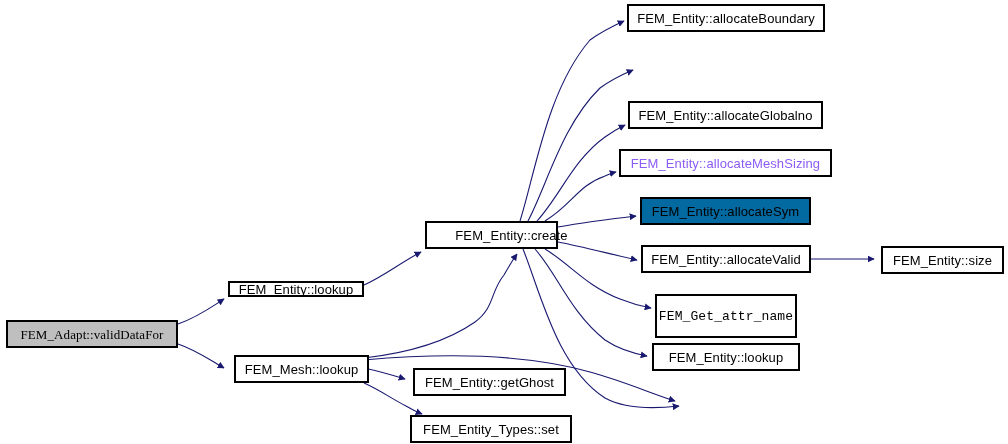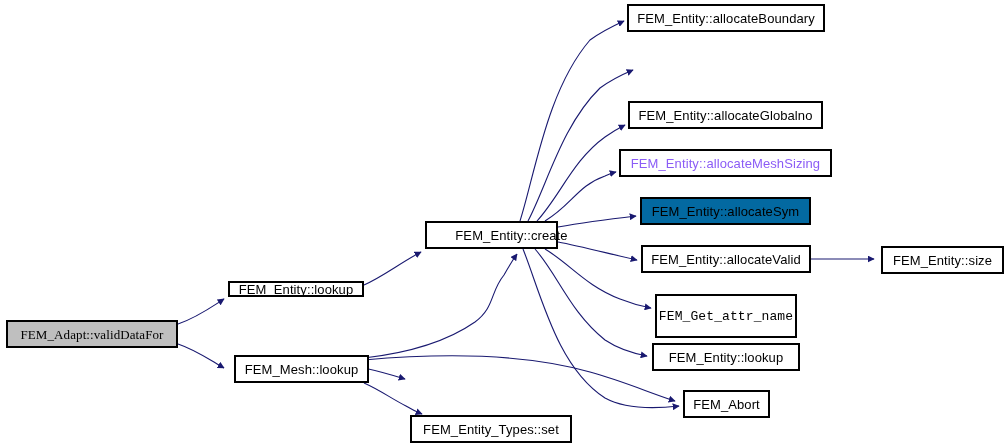--- a/index.html
+++ b/index.html
@@ -79,20 +79,23 @@
     </div>
     <div class="gnode" style="left: 228px; top: 281px; width: 136px; height: 16px; border-color: rgb(0, 0, 0); color: rgb(0, 0, 0); background: rgb(255, 255, 255);">
       <span class="gnode-label">FEM_Entity::lookup</span>
     </div>
     <div class="gnode" style="left: 234px; top: 355px; width: 135px; height: 28px; border-color: rgb(0, 0, 0); color: rgb(0, 0, 0); background: rgb(255, 255, 255);">
       <span class="gnode-label">FEM_Mesh::lookup</span>
     </div>
     <div class="gnode" style="left: 425px; top: 221px; width: 133px; height: 28px; border-color: rgb(0, 0, 0); color: rgb(0, 0, 0); background: rgb(255, 255, 255); padding-left: 40px;">
       <span class="gnode-label">FEM_Entity::create</span>
     </div>
+    <div class="gnode" style="left: 413px; top: 368px; width: 153px; height: 28px; border-color: rgb(0, 0, 0); color: rgb(0, 0, 0); background: rgb(255, 255, 255);">
+      <span class="gnode-label">FEM_Entity::getGhost</span>
+    </div>
     <div class="gnode" style="left: 410px; top: 415px; width: 162px; height: 28px; border-color: rgb(0, 0, 0); color: rgb(0, 0, 0); background: rgb(255, 255, 255); text-align: right;">
       <span class="gnode-label">FEM_Entity_Types::set</span>
     </div>
     <div class="gnode" style="left: 627px; top: 4px; width: 198px; height: 28px; border-color: rgb(0, 0, 0); color: rgb(0, 0, 0); background: rgb(255, 255, 255);">
       <span class="gnode-label">FEM_Entity::allocateBoundary</span>
     </div>
     <div class="gnode" style="left: 628px; top: 101px; width: 195px; height: 28px; border-color: rgb(0, 0, 0); color: rgb(0, 0, 0); background: rgb(255, 255, 255); text-align: center;">
       <span class="gnode-label">FEM_Entity::allocateGlobalno</span>
     </div>
     <div class="gnode" style="left: 619px; top: 149px; width: 213px; height: 28px; border-color: rgb(0, 0, 0); color: #8b5cf6; background: rgb(255, 255, 255);">
@@ -103,19 +106,16 @@
     </div>
     <div class="gnode" style="left: 641px; top: 245px; width: 170px; height: 28px; border-color: rgb(0, 0, 0); color: rgb(0, 0, 0); background: rgb(255, 255, 255);">
       <span class="gnode-label">FEM_Entity::allocateValid</span>
     </div>
     <div class="gnode" style="left: 655px; top: 294px; width: 142px; height: 44px; border-color: rgb(0, 0, 0); color: rgb(0, 0, 0); background: rgb(255, 255, 255); font-family: Liberation Mono, monospace;">
       <span class="gnode-label">FEM_Get_attr_name</span>
     </div>
     <div class="gnode" style="left: 652px; top: 343px; width: 148px; height: 28px; border-color: rgb(0, 0, 0); color: rgb(0, 0, 0); background: rgb(255, 255, 255);">
       <span class="gnode-label">FEM_Entity::lookup</span>
     </div>
-    <div class="gnode" style="left: 683px; top: 390px; width: 87px; height: 28px; border-color: rgb(0, 0, 0); color: rgb(0, 0, 0); background: rgb(255, 255, 255);">
-      <span class="gnode-label">FEM_Abort</span>
-    </div>
     <div class="gnode" style="left: 881px; top: 246px; width: 123px; height: 28px; border-color: rgb(0, 0, 0); color: rgb(0, 0, 0); background: rgb(255, 255, 255);">
       <span class="gnode-label">FEM_Entity::size</span>
     </div>
   </div>
 
 </body></html>

